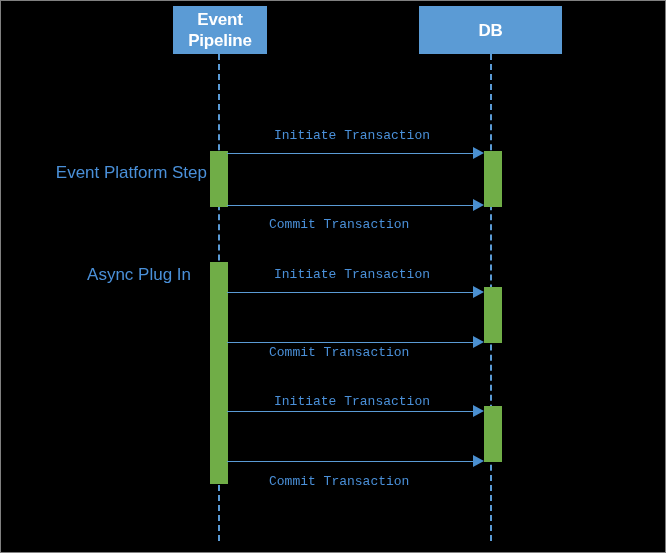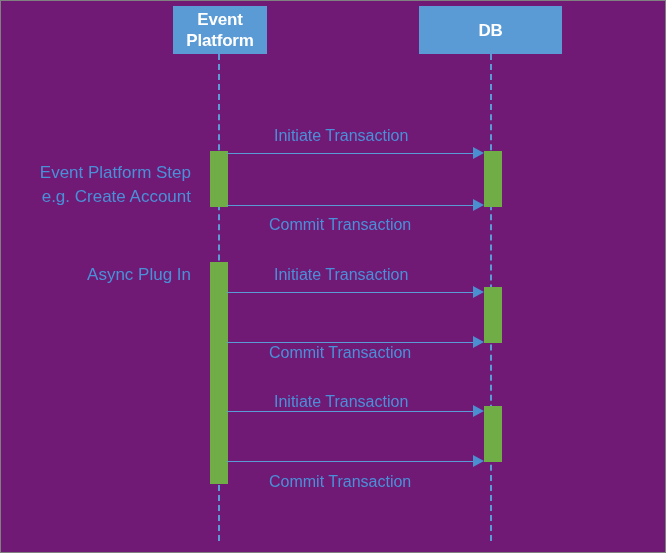--- a/index.html
+++ b/index.html
@@ -7,21 +7,21 @@
     padding: 0;
     background: #ffffff;
   }
   body {
     font-family: "Liberation Sans", sans-serif;
   }
   #canvas {
     position: relative;
     width: 666px;
     height: 553px;
-    background: #701a75;
+    background: #000000;
     border: 1px solid #808080;
     box-sizing: border-box;
     overflow: hidden;
   }
   .lifeline-header {
     position: absolute;
     background: #5B9BD5;
     color: #ffffff;
     font-weight: bold;
     font-size: 17px;
@@ -51,56 +51,56 @@
     position: absolute;
     width: 0;
     height: 0;
     border-top: 6px solid transparent;
     border-bottom: 6px solid transparent;
     border-left: 11px solid #4A8FD0;
   }
   .msg-label {
     position: absolute;
     color: #4A90D9;
-    font-size: 16px;
+    font-size: 13px;
     line-height: 21px;
     white-space: nowrap;
+    font-family: Liberation Mono, monospace;
   }
   .actor-label {
     position: absolute;
     color: #4A90D9;
     font-size: 17px;
     line-height: 24px;
     white-space: nowrap;
     text-align: right;
   }
 </style>
 </head>
 <body>
 
 <div id="canvas">
 
   <div class="lifeline-header" style="left:172px; top:5px; width:94px; height:48px;">
     <div>
       <div>Event</div>
-      <div>Platform</div>
+      <div>Pipeline</div>
     </div>
   </div>
   <div class="lifeline-line" style="left:217px; top:53px; height:487px;"></div>
 
   <div class="lifeline-header" style="left:418px; top:5px; width:143px; height:48px;">
     <div>
       <div>DB</div>
     </div>
   </div>
   <div class="lifeline-line" style="left:489px; top:53px; height:487px;"></div>
 
-  <div class="actor-label" style="left:8px; top:160px; width:182px;">
+  <div class="actor-label" style="left:24px; top:160px; width:182px;">
     <div>Event Platform Step</div>
-    <div>e.g. Create Account</div>
   </div>
 
   <div class="actor-label" style="left:8px; top:262px; width:182px;">
     <div>Async Plug In</div>
   </div>
 
   <div class="activation" style="left:209px; top:150px; width:18px; height:56px;"></div>
   <div class="activation" style="left:209px; top:261px; width:18px; height:222px;"></div>
 
   <div class="activation" style="left:483px; top:150px; width:18px; height:56px;"></div>

